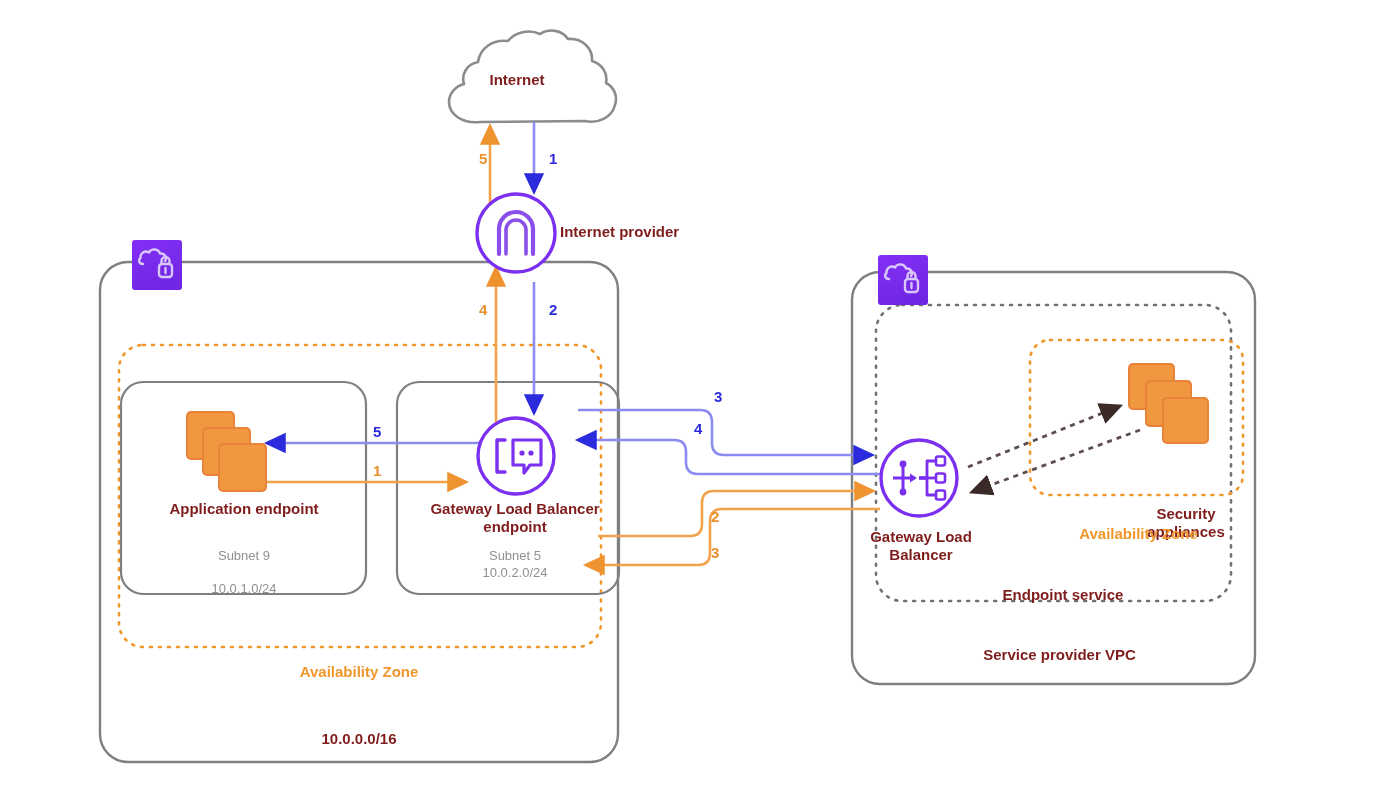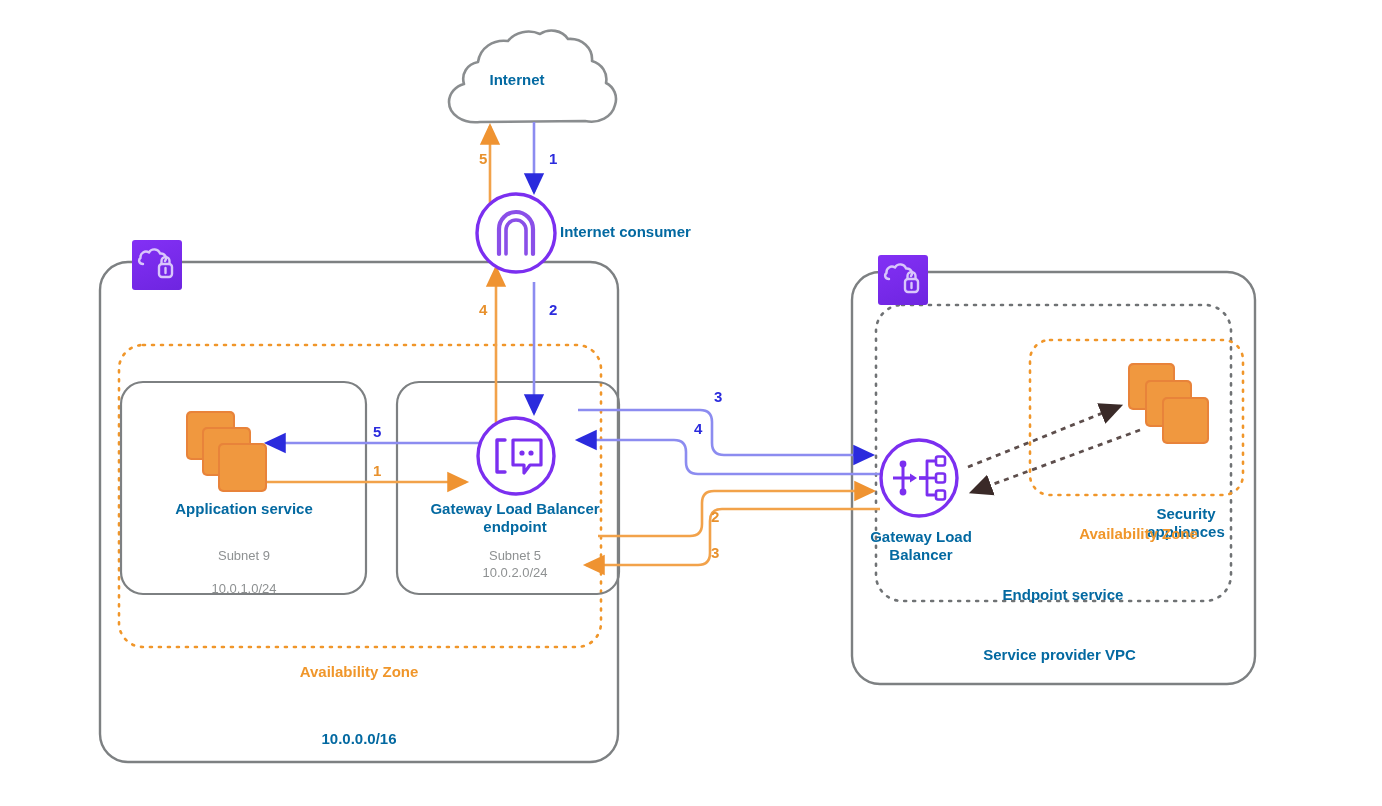--- a/index.html
+++ b/index.html
@@ -1,20 +1,20 @@
 <!DOCTYPE html>
 <html><head>
 <meta charset="utf-8">
 <title>AWS Gateway Load Balancer Endpoint Architecture</title>
 <style>
   html,body{margin:0;padding:0;background:#ffffff;}
   body{font-family:"Liberation Sans","DejaVu Sans",sans-serif;}
   #stage{position:relative;width:1382px;height:806px;overflow:hidden;background:#fff;}
   svg.layer{position:absolute;left:0;top:0;width:1382px;height:806px;}
-  .lbl{position:absolute;color:#0369a1;font-weight:bold;text-align:center;line-height:1.22;}
+  .lbl{position:absolute;color:#7f1d1d;font-weight:bold;text-align:center;line-height:1.22;}
   .lbl.sub{color:#8e9192;font-weight:normal;}
   .lbl.az{color:#f0962a;font-weight:bold;}
   .num{position:absolute;font-weight:bold;font-size:15px;}
   .num.b{color:#2b2bdd;}
   .num.o{color:#e8912d;}
   .vpcicon{position:absolute;width:50px;height:50px;background:#7b2ff0;border-radius:3px;
            background-image:linear-gradient(160deg,#8330f5 0%,#6e25e0 100%);}
   .vpcicon svg{position:absolute;left:0;top:0;}
 </style>
 </head>
@@ -148,23 +148,23 @@
     <svg width="50" height="50" viewBox="0 0 50 50">
       <path d="M11 24 C7 24 6 20 8.5 18 C8 13 13 10 17 12.5 C19.5 8 26.5 8.5 28 13.5 C33 13 35.5 18 33 21" fill="none" stroke="#d9c6fb" stroke-width="2.4" stroke-linecap="round" stroke-linejoin="round"></path>
       <rect x="27" y="24" width="13" height="13" rx="3" fill="none" stroke="#d9c6fb" stroke-width="2.4"></rect>
       <path d="M29.5 24 L29.5 21 A4 4 0 0 1 37.5 21 L37.5 24" fill="none" stroke="#d9c6fb" stroke-width="2.4"></path>
       <line x1="33.5" y1="28" x2="33.5" y2="33" stroke="#d9c6fb" stroke-width="2.4" stroke-linecap="round"></line>
     </svg>
   </div>
 
   <div class="lbl" style="left:447px;top:71px;width:140px;font-size:15px;">Internet</div>
 
-  <div class="lbl" style="left:560px;top:223px;width:210px;font-size:15px;text-align:left;">Internet consumer</div>
+  <div class="lbl" style="left:560px;top:223px;width:210px;font-size:15px;text-align:left;">Internet provider</div>
 
-  <div class="lbl" style="left:130px;top:500px;width:228px;font-size:15px;">Application service</div>
+  <div class="lbl" style="left:130px;top:500px;width:228px;font-size:15px;">Application endpoint</div>
   <div class="lbl sub" style="left:130px;top:548px;width:228px;font-size:13px;">Subnet 9</div>
   <div class="lbl sub" style="left:130px;top:581px;width:228px;font-size:13px;">10.0.1.0/24</div>
 
   <div class="lbl" style="left:400px;top:500px;width:230px;font-size:15px;">Gateway Load Balancer endpoint</div>
   <div class="lbl sub" style="left:400px;top:548px;width:230px;font-size:13px;">Subnet 5</div>
   <div class="lbl sub" style="left:400px;top:565px;width:230px;font-size:13px;">10.0.2.0/24</div>
 
   <div class="lbl az" style="left:249px;top:663px;width:220px;font-size:15px;">Availability Zone</div>
   <div class="lbl" style="left:229px;top:730px;width:260px;font-size:15px;">10.0.0.0/16</div>
 

